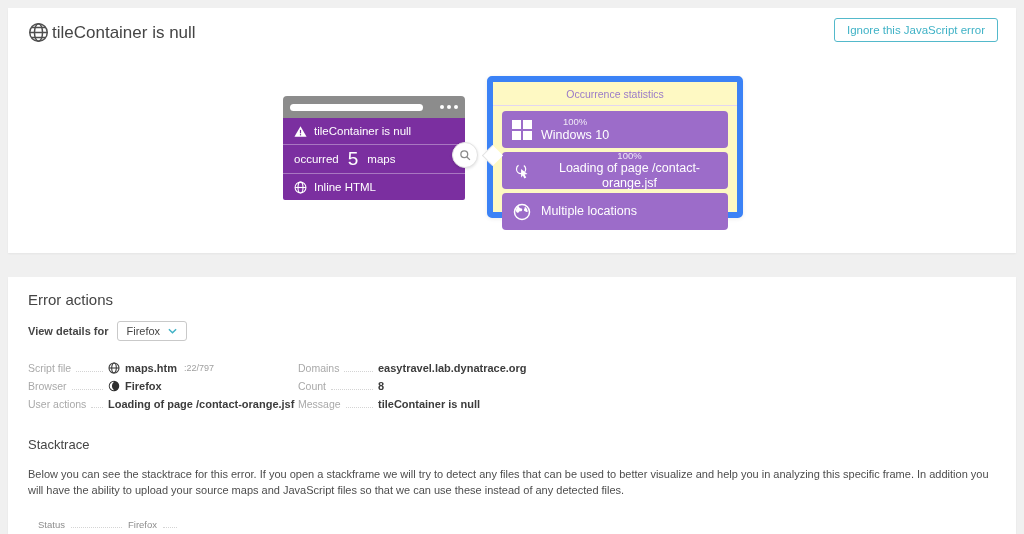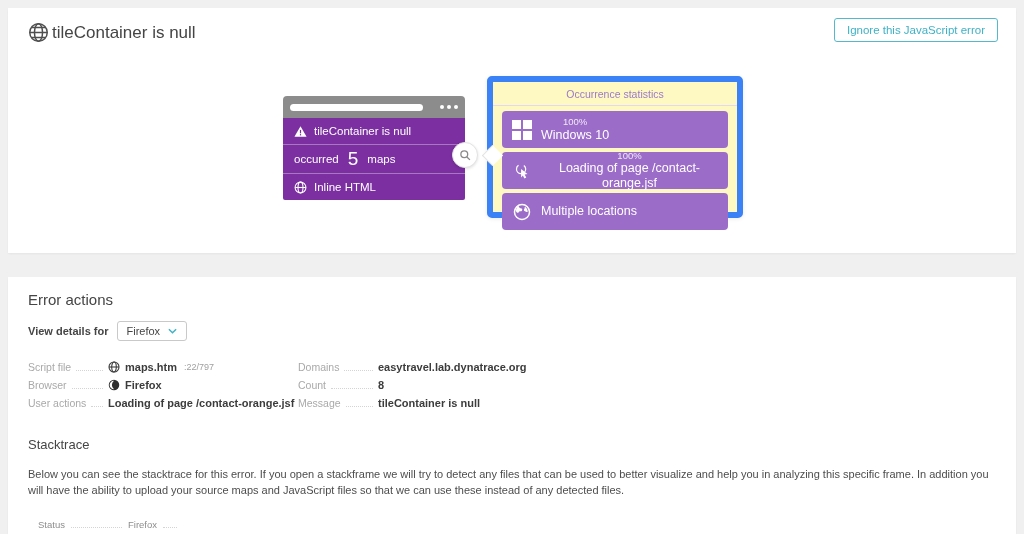--- a/index.html
+++ b/index.html
@@ -60,21 +60,21 @@
   .view-row { display:flex; align-items:center; gap:8px; margin-top:13px; }
   .view-label { font-size:11px; font-weight:bold; color:#454545; }
   .select-box { display:flex; align-items:center; gap:8px; border:1px solid #c9c9c9; border-radius:3px;
     background:#fff; padding:3px 9px; font-size:11px; color:#454545; cursor:pointer; }
   .select-box svg { width:9px; height:6px; }
 
   .detail-grid { display:flex; margin-top:20px; }
   .dcol { display:flex; flex-direction:column; gap:5px; }
   .dcol-left { width:270px; }
   .dcol-right { width:420px; }
-  .drow { display:flex; align-items:flex-start; height:13px; }
+  .drow { display:flex; align-items:center; height:13px; }
   .dlabel-wrap { display:flex; align-items:baseline; width:80px; flex:0 0 auto; }
   .dlabel { font-size:10.5px; color:#a9a9a9; white-space:nowrap; }
   .dleader { flex:1; border-bottom:1px dotted #d4d4d4; margin:0 5px 2px 5px; height:8px; }
   .dvalue { display:flex; align-items:center; gap:5px; font-size:11px; font-weight:bold; color:#3c3c3c; white-space:nowrap; }
   .dextra { font-size:9px; color:#a0a0a0; font-weight:normal; margin-left:2px; }
   .dvalue .vic { width:12px; height:12px; flex:0 0 auto; }
 
   
   .st-head { margin-top:27px; font-size:13px; color:#454545; font-weight:normal; }
   .st-desc { margin-top:15px; font-size:11px; color:#4d4d4d; line-height:1.45; max-width:978px; }

